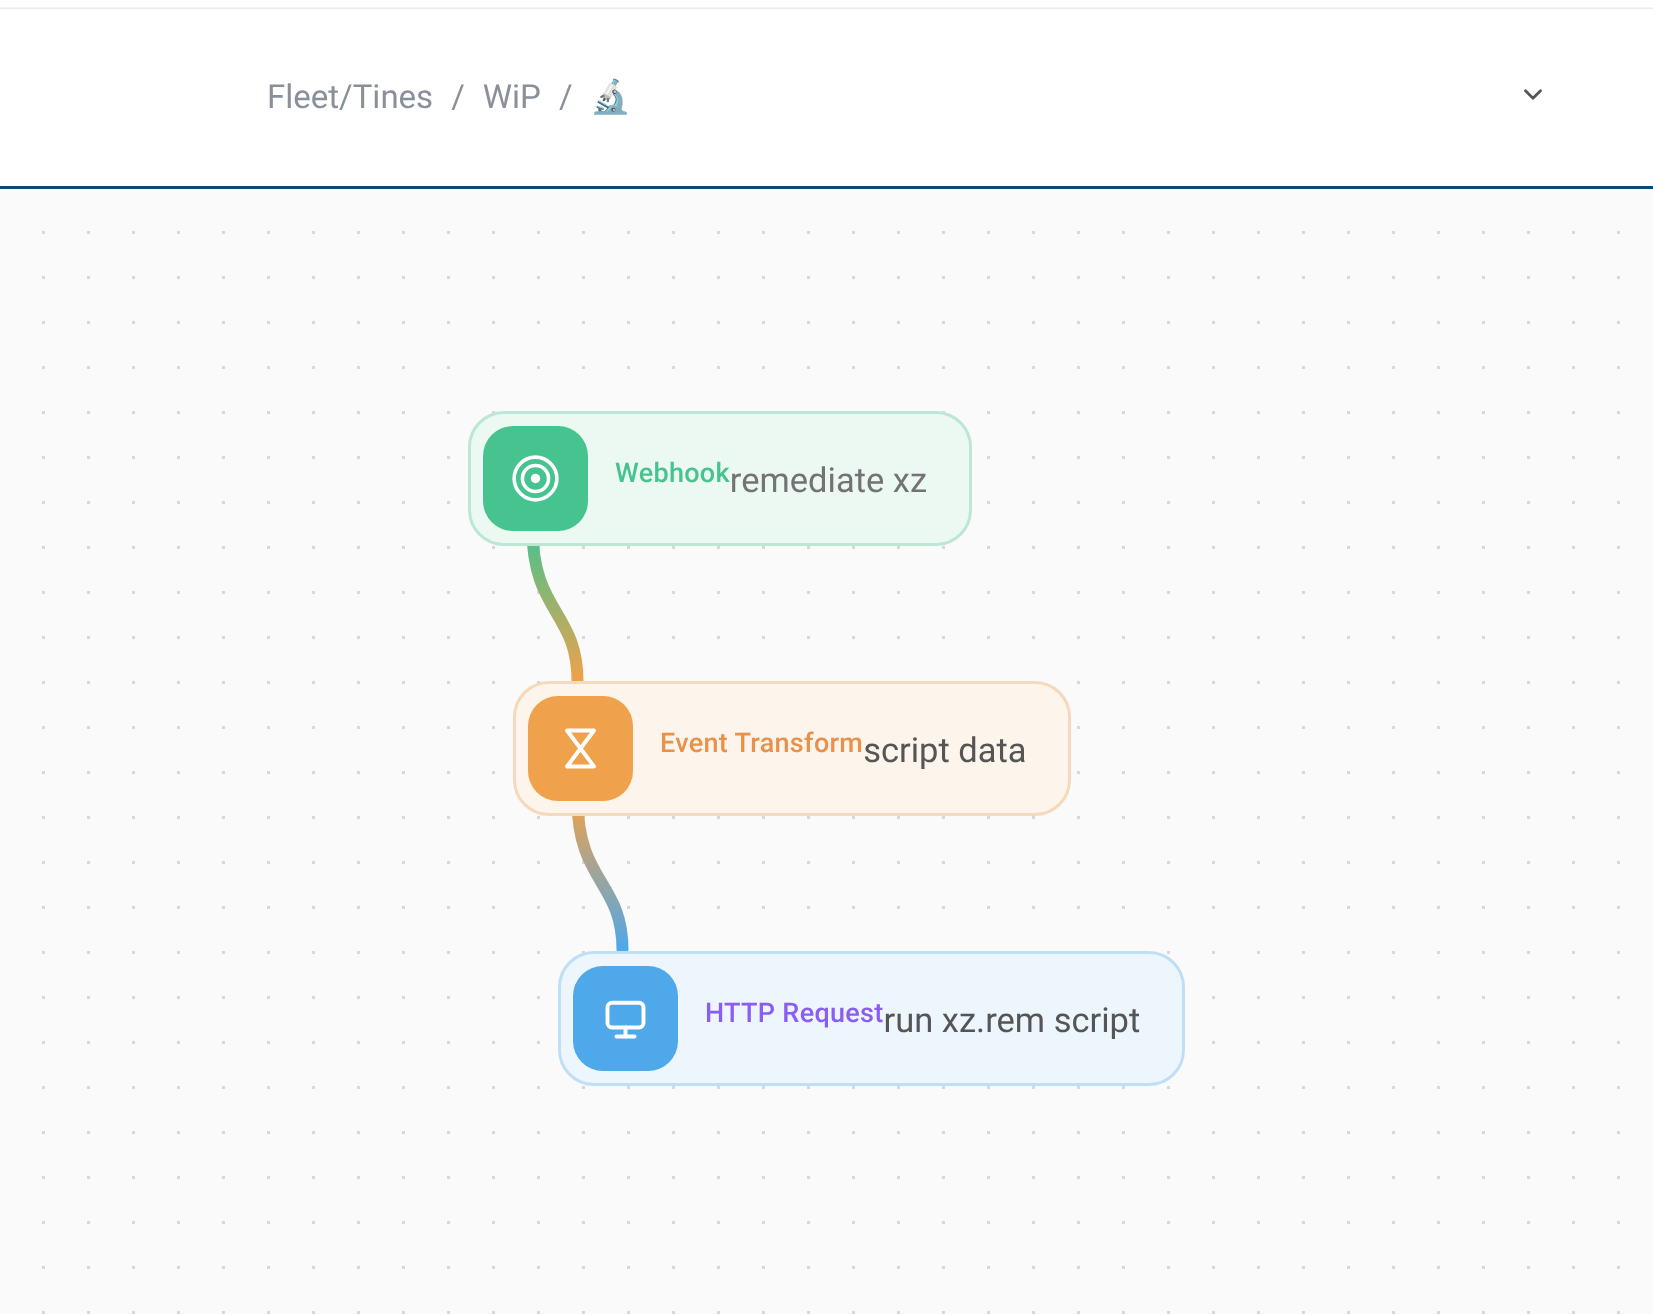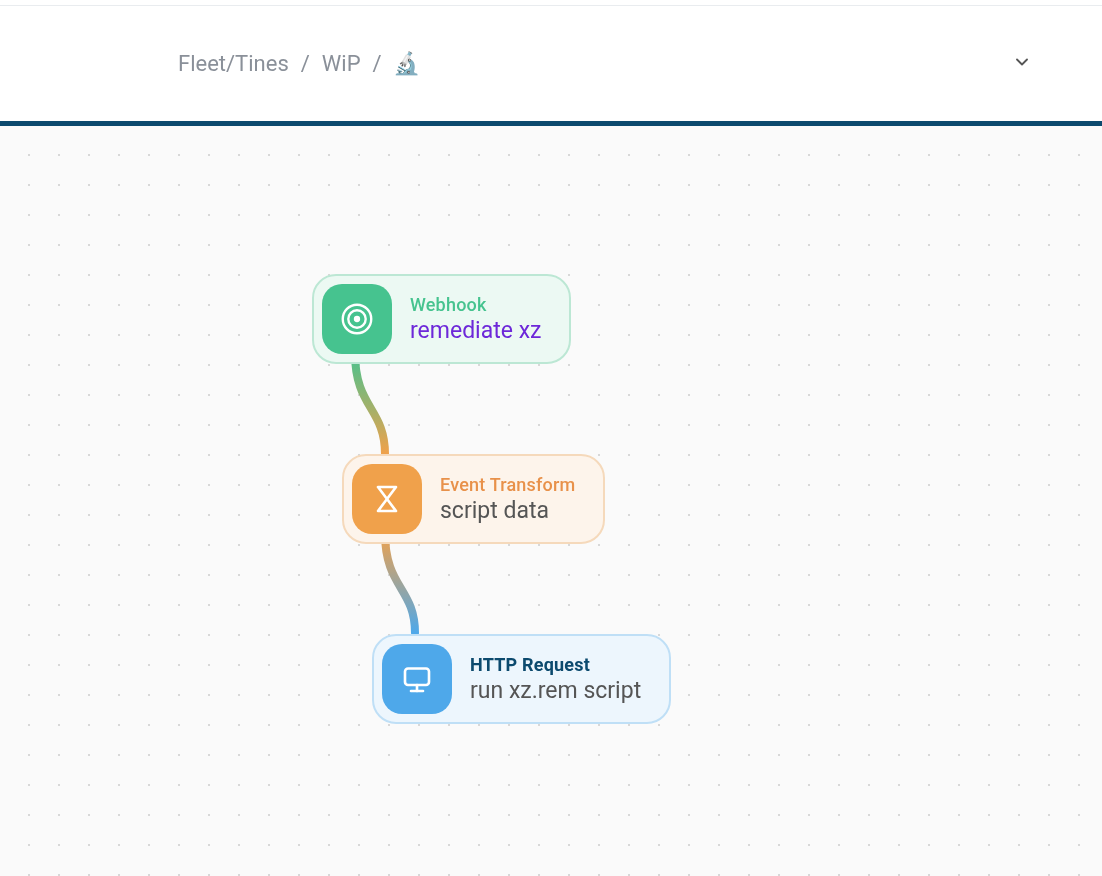--- a/index.html
+++ b/index.html
@@ -13,21 +13,21 @@
 }
 .topbar {
   height: 6px;
   width: 100%;
   border-bottom: 1px solid #e9ecef;
   background: #fff;
 }
 .header {
   height: 120px;
   background: #fff;
-  border-bottom: 5px solid #0c4a6e;
+  border-bottom: 2px solid #0c4a6e;
   display: flex;
   align-items: center;
   padding-left: 178px;
   padding-right: 40px;
   position: relative;
   text-align: right;
 }
 .breadcrumb {
   display: flex;
   align-items: center;
@@ -67,46 +67,46 @@
   gap: 18px;
   padding: 8px 28px 8px 8px;
   border-radius: 24px;
 }
 .node .icon-box {
   width: 70px; height: 70px;
   border-radius: 20px;
   display: flex; align-items: center; justify-content: center;
   flex-shrink: 0;
 }
-.node .labels { display: flex; flex-direction: column; }
+.node .labels { display: flex; flex-direction: row; }
 .node .type-label { font-size: 18px; font-weight: 500; letter-spacing: 0.2px; }
 .node .name-label { font-size: 23px; color: #414246; margin-top: 2px; }
 
 .node-webhook {
   background: #ecf9f3;
   border: 2px solid #bce7d4;
 }
 .node-webhook .icon-box { background: #46c38f; }
 .node-webhook .type-label { color: #46c38f; }
-.node-webhook .name-label { color: #6d28d9; text-align: center; }
+.node-webhook .name-label { color: #737373; text-align: center; }
 
 .node-transform {
   background: #fdf4eb;
   border: 2px solid #f5d9bb;
 }
 .node-transform .icon-box { background: #f0a14b; }
 .node-transform .type-label { color: #e8914a; }
 .node-transform .name-label { color: #555; }
 
 .node-http {
   background: #edf6fd;
   border: 2px solid #bfdff6;
 }
 .node-http .icon-box { background: #4ea8ea; }
-.node-http .type-label { color: #0c4a6e; font-weight: bold; }
+.node-http .type-label { color: #8b5cf6; }
 .node-http .name-label { color: #555; }
 </style>
 </head>
 <body>
 
 <div class="topbar"></div>
 
 <header class="header">
   <nav class="breadcrumb">
     <span class="crumb-muted">Fleet/Tines</span>

